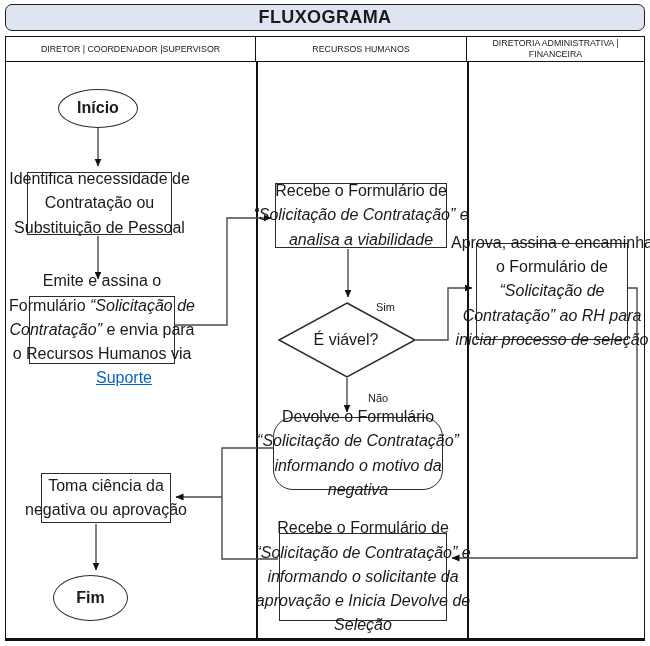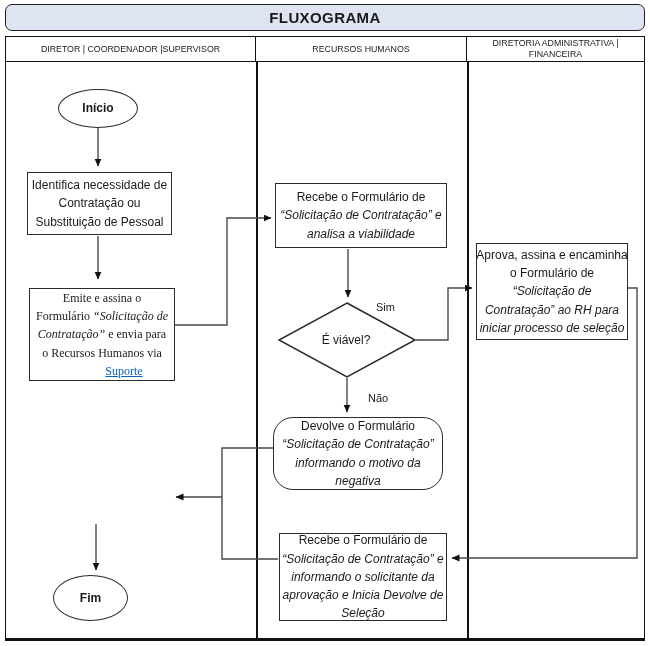--- a/index.html
+++ b/index.html
@@ -5,41 +5,41 @@
   html,body{margin:0;padding:0;background:#fff;}
   *{box-sizing:border-box;}
   .stage{
     position:relative;width:650px;height:646px;background:#fff;
     font-family:"Liberation Sans", sans-serif;color:#1a1a1a;overflow:hidden;
   }
   .banner{
     position:absolute;left:5px;top:4px;width:640px;height:27px;
     background:#dfe4f2;border:1.5px solid #1f1f1f;border-radius:7px;
     display:flex;align-items:center;justify-content:center;
-    font-weight:bold;font-size:15px;letter-spacing:.4px;
+    font-weight:bold;font-size:18px;letter-spacing:.4px;
   }
   .hcell{
     position:absolute;top:36px;height:26px;background:#fff;
     border:1.6px solid #111;display:flex;align-items:center;justify-content:center;
     text-align:center;font-size:8.8px;line-height:1.25;
   }
   .h1{left:5px;width:251px;}
   .h2{left:256px;width:211px;border-left:none;}
   .h3{left:467px;width:178px;border-left:none;padding:0 21px;}
   .bodyframe{
     position:absolute;left:5px;top:62px;width:640px;height:579px;
     border-left:1.8px solid #111;border-right:1.8px solid #111;border-bottom:3px solid #111;border-top:none;
   }
   .vline{position:absolute;top:62px;height:579px;width:1.8px;background:#111;}
   .v1{left:256px;} .v2{left:467px;}
   .wires{position:absolute;left:0;top:0;z-index:2;}
   .node{
     position:absolute;z-index:3;background:#fff;border:1.5px solid #2b2b2b;
     display:flex;flex-direction:column;align-items:center;justify-content:center;
-    text-align:center;font-size:12px;line-height:1.52;
+    text-align:center;font-size:16px;line-height:1.52;
   }
   .ellipse{border-radius:50%;font-weight:bold;}
   .plain{border:none;background:transparent;z-index:4;}
   .line{display:block;white-space:nowrap;}
   .italic{font-style:italic;}
   .link{color:#0563c1;text-decoration:underline;cursor:pointer;margin-left:44px;}
   .cond{position:absolute;z-index:4;font-size:11px;background:transparent;}
 </style>
 </head>
 <body>
@@ -88,21 +88,21 @@
   <div class="node ellipse" style="left:58px;top:89px;width:80px;height:39px;">
     <span>Início</span>
   </div>
 
   <div class="node" style="left:27px;top:172px;width:145px;height:63px;">
     <span class="line">Identifica necessidade de</span>
     <span class="line">Contratação ou</span>
     <span class="line">Substituição de Pessoal</span>
   </div>
 
-  <div class="node" style="left:29px;top:288px;width:146px;height:93px;font-family:Liberation Serif, serif;">
+  <div class="node" style="left:29px;top:296px;width:146px;height:68px;">
     <span class="line">Emite e assina o</span>
     <span class="line"><span>Formulário </span><span class="italic">“Solicitação de</span></span>
     <span class="line"><span class="italic">Contratação”</span><span> e envia para</span></span>
     <span class="line">o Recursos Humanos via</span>
     <span class="line"><a class="link">Suporte</a></span>
   </div>
 
   <div class="node" style="left:275px;top:183px;width:172px;height:65px;">
     <span class="line">Recebe o Formulário de</span>
     <span class="line italic">“Solicitação de Contratação” e</span>
@@ -131,18 +131,22 @@
   </div>
 
   <div class="node" style="left:279px;top:533px;width:168px;height:88px;">
     <span class="line">Recebe o Formulário de</span>
     <span class="line italic">“Solicitação de Contratação” e</span>
     <span class="line italic">informando o solicitante da</span>
     <span class="line italic">aprovação e Inicia Devolve de</span>
     <span class="line italic">Seleção</span>
   </div>
 
+  <div class="node" style="left:41px;top:473px;width:130px;height:50px;">
+    <span class="line">Toma ciência da</span>
+    <span class="line">negativa ou aprovação</span>
+  </div>
 
   <div class="node ellipse" style="left:53px;top:575px;width:75px;height:46px;">
     <span>Fim</span>
   </div>
 
 </div>
 
 </body></html>

